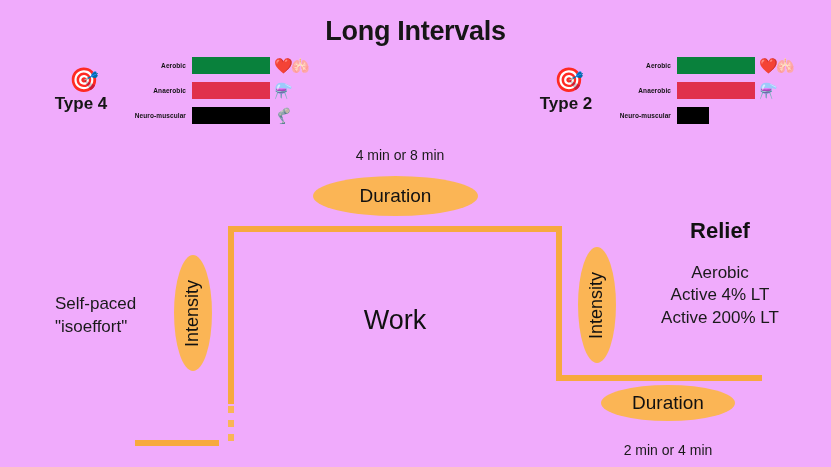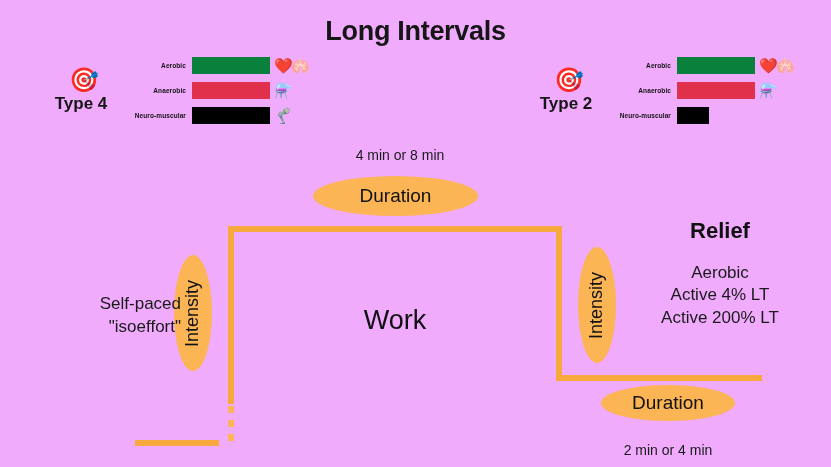--- a/index.html
+++ b/index.html
@@ -143,21 +143,21 @@
     font-weight: bold;
     color: #111111;
   }
   .relief-list {
     font-size: 17px;
     line-height: 1.32;
   }
   .selfpaced {
     font-size: 17px;
     line-height: 1.35;
-    text-align: right;
+    text-align: left;
   }
 </style>
 </head>
 <body>
 
 <div id="canvas">
 
   <div class="title">Long Intervals</div>
 
   <div class="type-block" style="left:48px; top:57px;">

